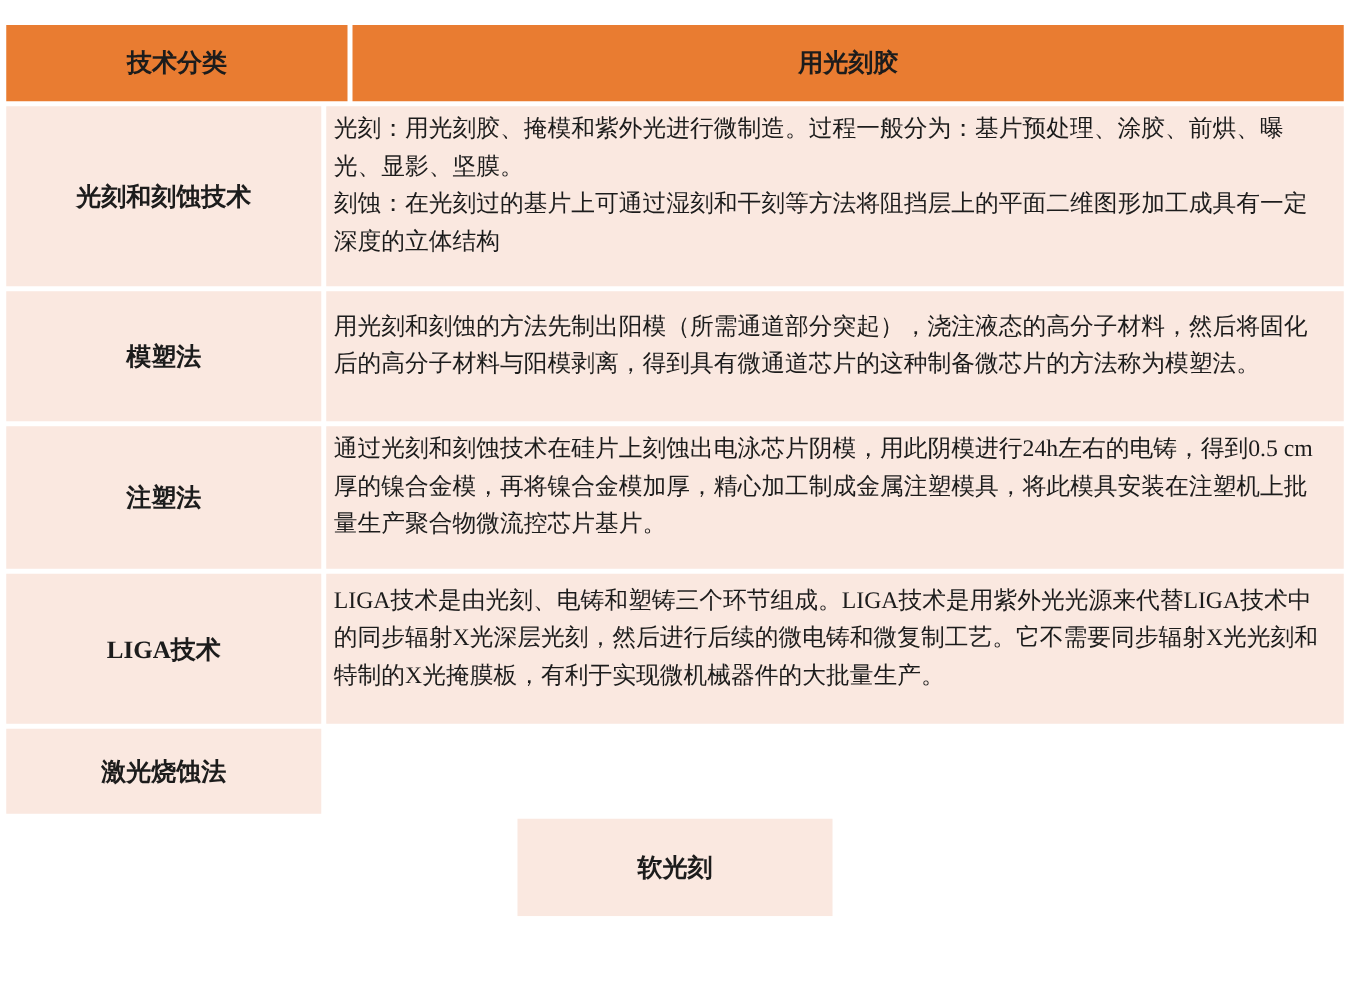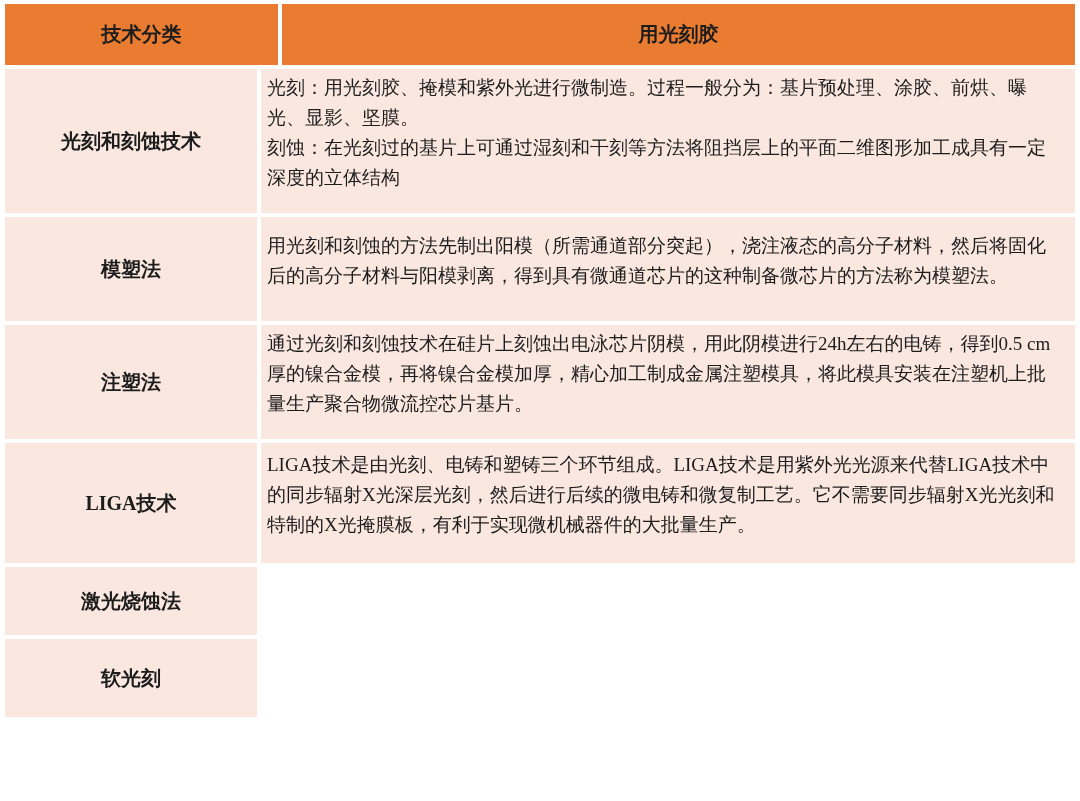--- a/index.html
+++ b/index.html
@@ -10,21 +10,21 @@
   }
   * { box-sizing: border-box; margin: 0; padding: 0; }
   html, body {
     background: var(--gap-bg);
     width: 1080px;
     font-family: "Liberation Serif", "DejaVu Serif", serif;
     color: var(--text-color);
   }
   .tbl {
     width: 1070px;
-    margin: 4px auto 0 auto;
+    margin: 20px auto 0 auto;
     display: flex;
     flex-direction: column;
     gap: 4px;
   }
   .trow {
     display: flex;
     gap: 4px;
   }
   .cell {
     background: var(--row-bg);
@@ -93,17 +93,17 @@
       </div>
       <div class="trow" style="min-height: 120px;">
         <div class="cell cat">LIGA技术</div>
         <div class="cell desc">
           <span class="desc-text">LIGA技术是由光刻、电铸和塑铸三个环节组成。LIGA技术是用紫外光光源来代替LIGA技术中的同步辐射X光深层光刻，然后进行后续的微电铸和微复制工艺。它不需要同步辐射X光光刻和特制的X光掩膜板，有利于实现微机械器件的大批量生产。</span>
         </div>
       </div>
       <div class="trow" style="min-height: 68px;">
         <div class="cell cat">激光烧蚀法</div>
       </div>
-      <div class="trow" style="min-height: 78px;">
+      <div class="trow" style="min-height: 78px; justify-content: center;">
         <div class="cell cat">软光刻</div>
       </div>
     </div>
 </div>
 
 </body></html>

